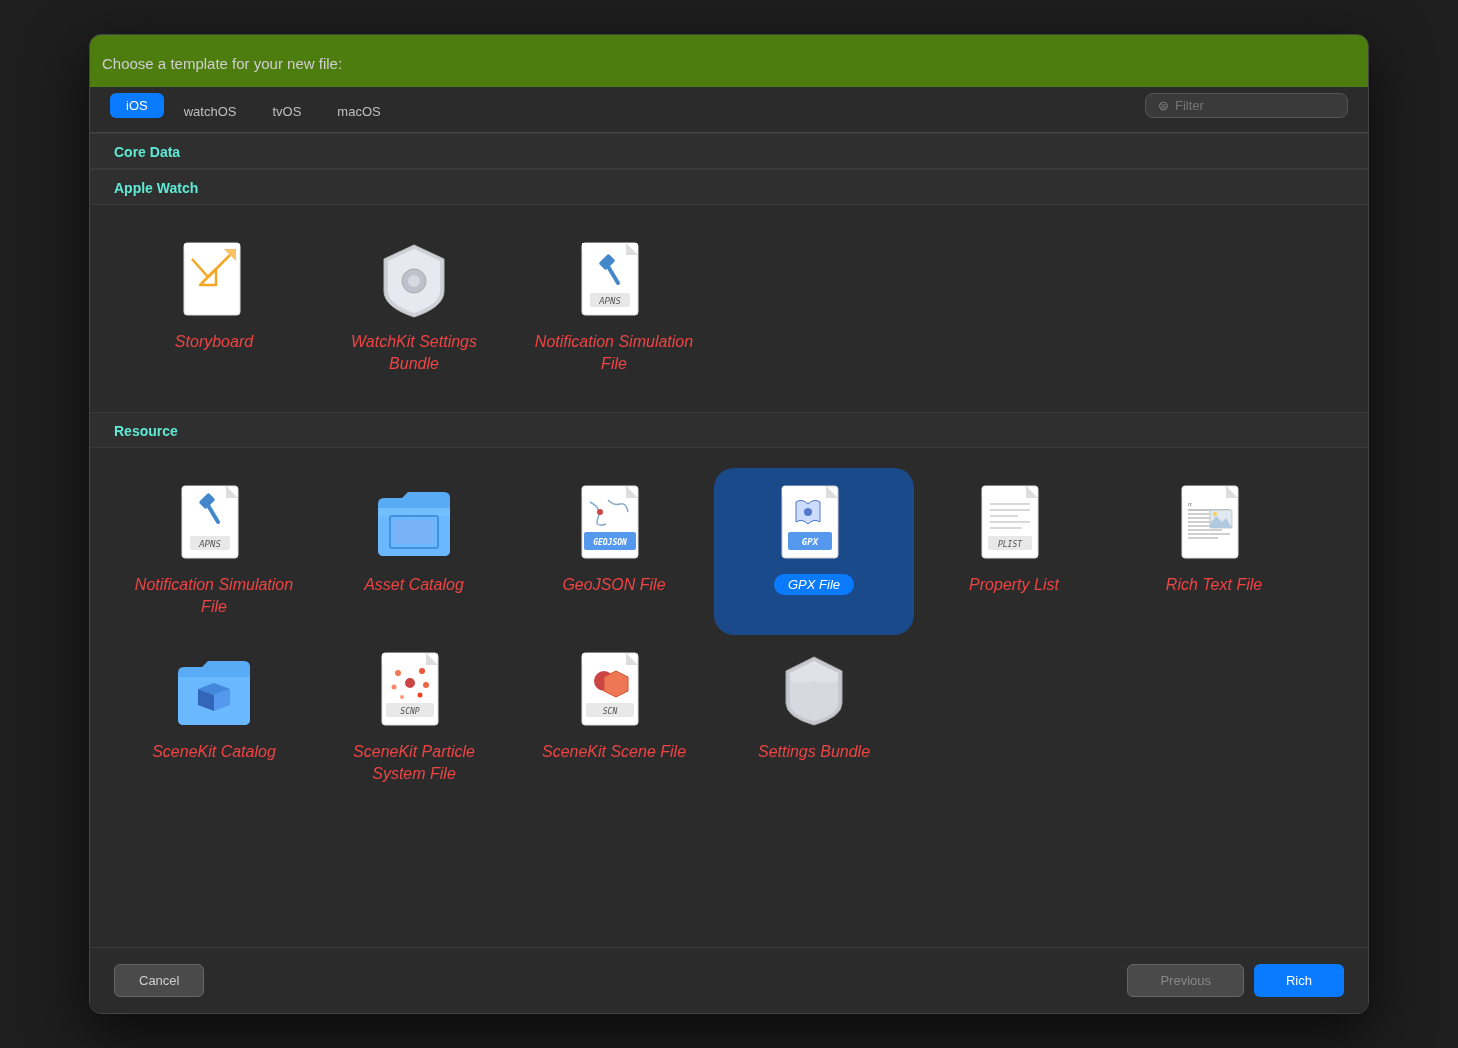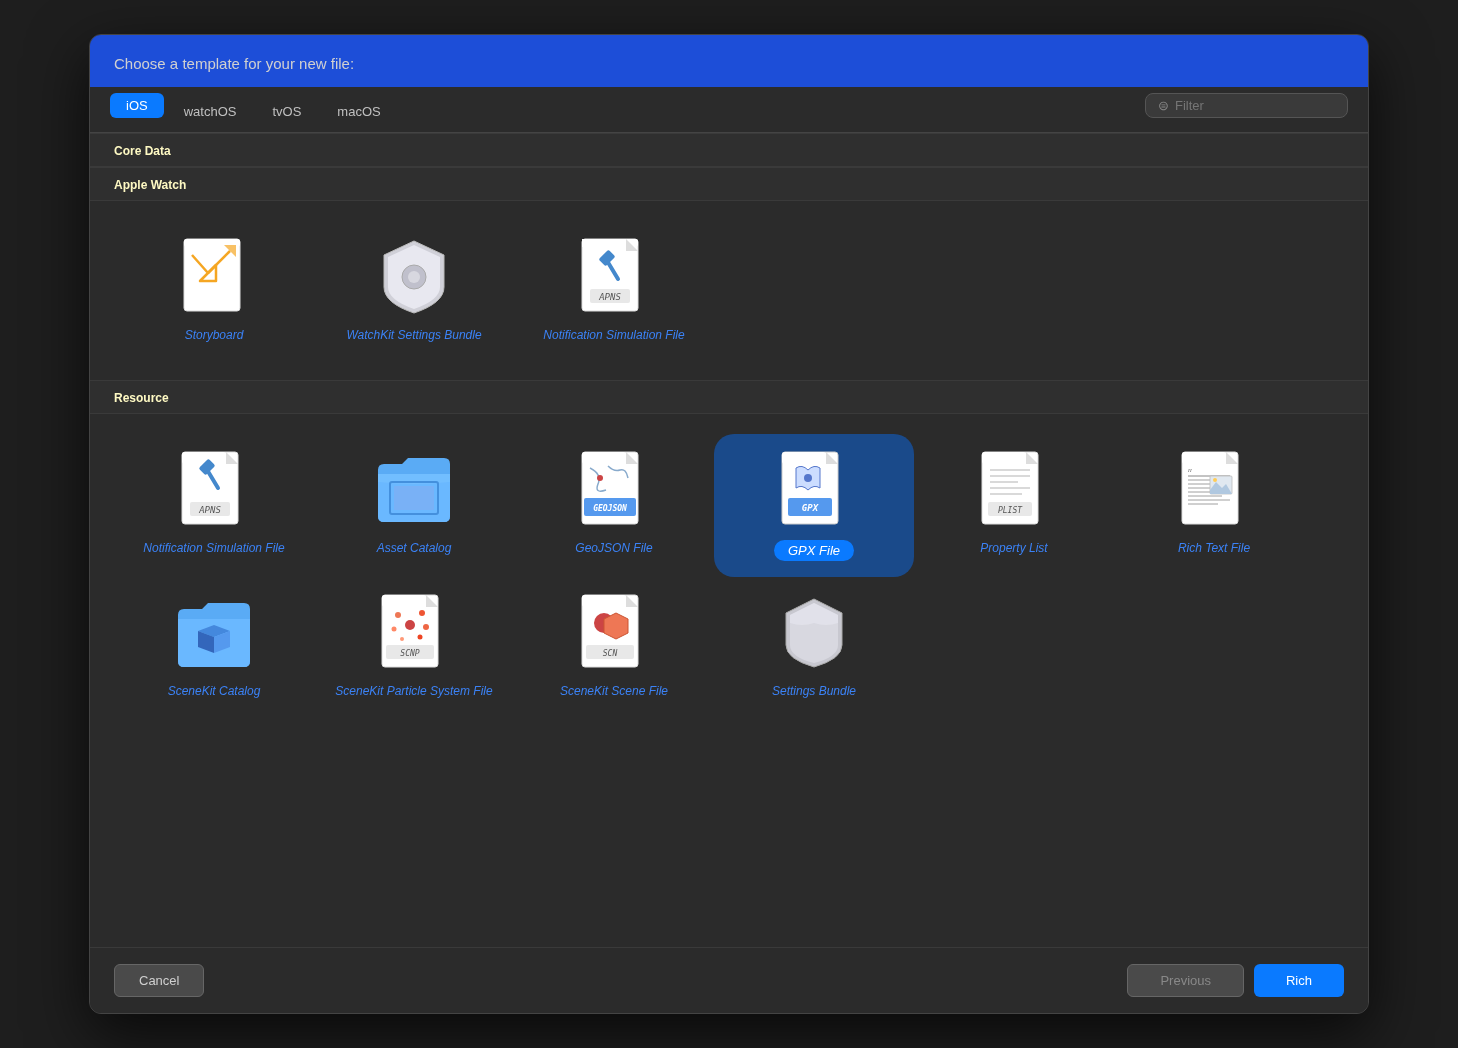--- a/index.html
+++ b/index.html
@@ -18,22 +18,22 @@
       height: 980px;
       background: #2b2b2b;
       border-radius: 12px;
       border: 1px solid #444;
       display: flex;
       flex-direction: column;
       overflow: hidden;
       box-shadow: 0 20px 60px rgba(0,0,0,0.7);
     }
     .dialog-header {
-      padding: 20px 24px 14px;
-      background: #1d4ed8;
+      padding: 20px 12px 14px;
+      background: #4d7c0f;
     }
     .dialog-title {
       font-size: 15px;
       font-weight: 500;
       color: #d0d0d0;
     }
     .tab-bar {
       display: flex;
       align-items: center;
       padding: 0 20px;
@@ -83,23 +83,23 @@
       width: 160px;
       font-family: inherit;
     }
     .content-area {
       flex: 1;
       overflow-y: auto;
       background: #2b2b2b;
     }
     .section-header {
       padding: 10px 24px 8px;
-      font-size: 12px;
+      font-size: 14px;
       font-weight: 600;
-      color: #fef9c3;
+      color: #5eead4;
       background: #2f2f2f;
       border-bottom: 1px solid #3a3a3a;
       border-top: 1px solid #3a3a3a;
     }
     .items-grid {
       display: flex;
       flex-wrap: wrap;
       padding: 20px 24px;
       gap: 0;
     }
@@ -119,22 +119,22 @@
     }
     .item-icon {
       width: 80px;
       height: 80px;
       display: flex;
       align-items: center;
       justify-content: center;
       margin-bottom: 10px;
     }
     .item-label {
-      font-size: 12px;
-      color: #3b82f6;
+      font-size: 16px;
+      color: #ef4444;
       text-align: center;
       line-height: 1.4;
     }
     .selected-badge {
       background: #0a7aff;
       color: white;
       border-radius: 12px;
       padding: 3px 14px;
       font-size: 13px;
       font-weight: 500;

